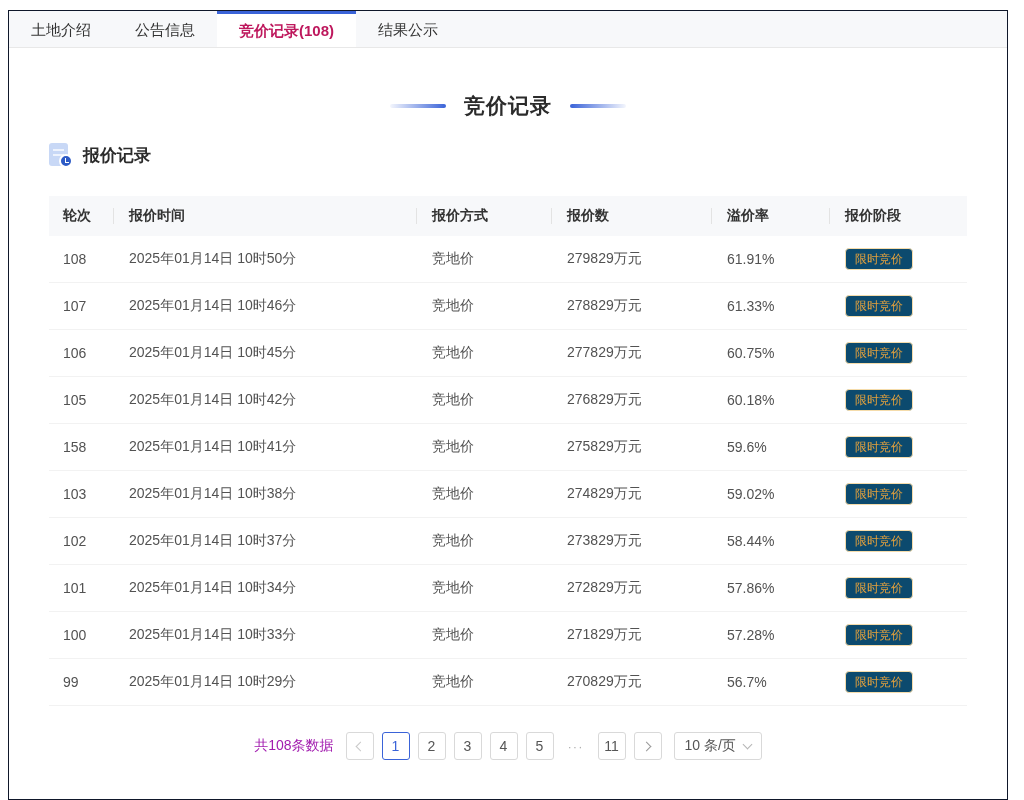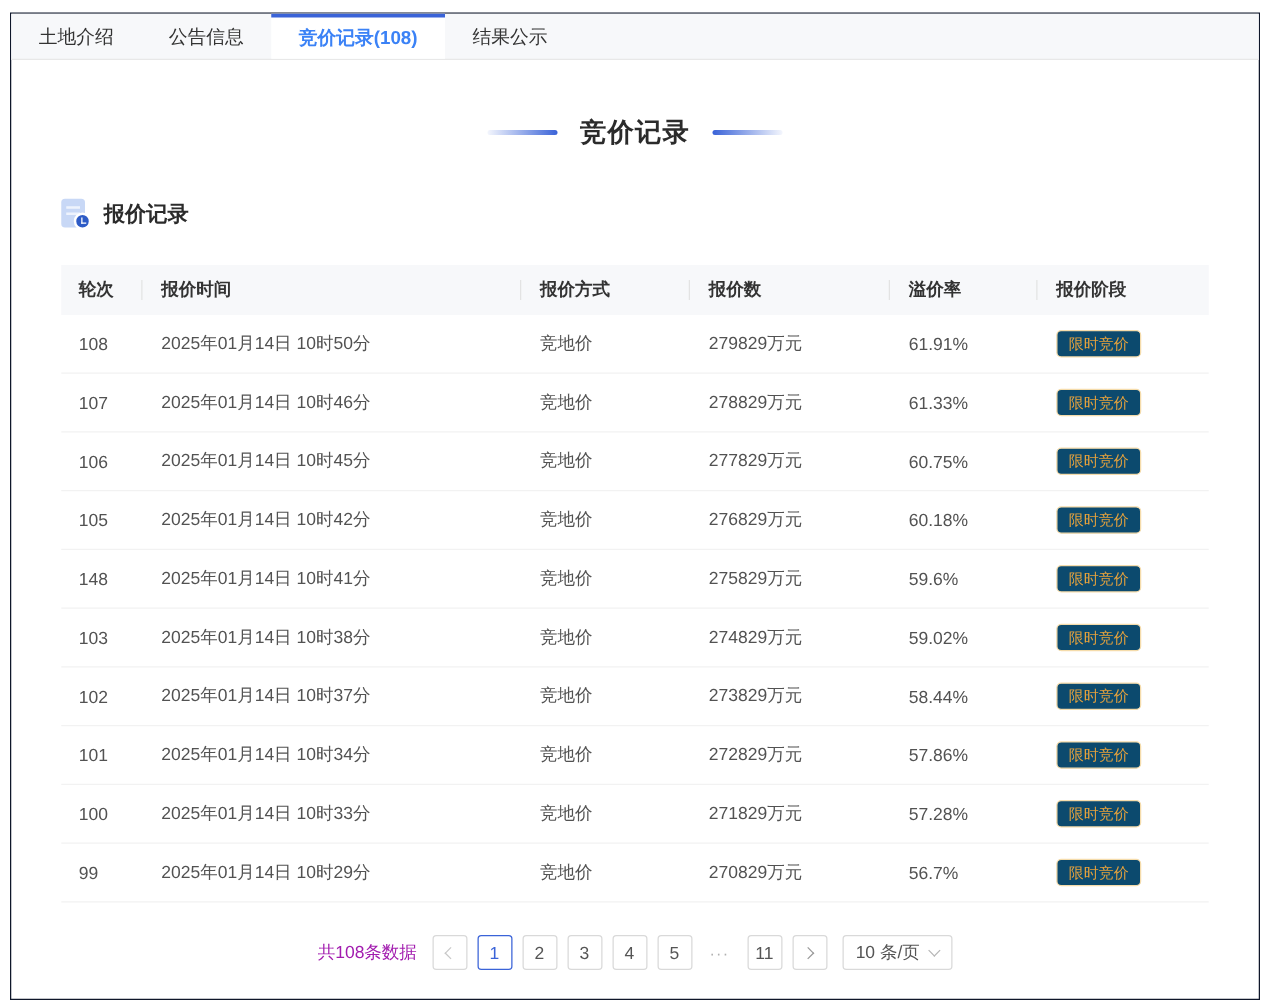--- a/index.html
+++ b/index.html
@@ -4,33 +4,33 @@
 <style>
   * { margin: 0; padding: 0; box-sizing: border-box; }
   html, body { width: 1024px; height: 800px; background: #fff; overflow: hidden;
     font-family: "Liberation Sans", "DejaVu Sans", sans-serif; }
 
   .panel { margin: 10px 16px 0 8px; border: 1px solid #0f172a; min-height: 790px; background: #fff; }
 
   
   .tabbar { display: flex; background: #f7f8fa; border-bottom: 1px solid #e8e8e8; height: 37px; }
   .tab { padding: 0 22px; line-height: 37px; font-size: 15px; color: #333; cursor: pointer; white-space: nowrap; }
-  .tab.active { background: #fff; color: #3b82f6; font-weight: bold; border-top: 3px solid #3a63d8; line-height: 34px; }
+  .tab.active { background: #fff; color: #be185d; font-weight: bold; border-top: 3px solid #3a63d8; line-height: 34px; }
 
   .content { padding: 0 40px; }
 
   
   .sec-title { display: flex; align-items: center; justify-content: center; gap: 18px; margin-top: 44px; }
   .sec-title h1 { font-size: 21px; color: #2b2b2b; font-weight: bold; letter-spacing: 1px; }
   .deco { width: 56px; height: 4px; border-radius: 2px; }
   .deco.left  { background: linear-gradient(to right, rgba(58,99,216,0.06), #3a63d8); }
   .deco.right { background: linear-gradient(to left,  rgba(58,99,216,0.06), #3a63d8); }
 
   
-  .subsec { display: flex; align-items: center; gap: 10px; margin-top: 38px; }
+  .subsec { display: flex; align-items: center; gap: 10px; margin-top: 22px; }
   .subsec h2 { font-size: 17px; color: #2b2b2b; font-weight: bold; }
   .doc-icon { position: relative; width: 24px; height: 26px; flex: 0 0 auto; }
   .doc-icon .doc { position: absolute; left: 0; top: 1px; width: 19px; height: 23px; background: #c8d8f6; border-radius: 3px; }
   .doc-icon .doc::before { content: ""; position: absolute; left: 4px; top: 6px; width: 11px; height: 2px; background: #eef3fd; box-shadow: 0 5px 0 #eef3fd; }
   .doc-icon .clock { position: absolute; right: 0; bottom: 0; width: 14px; height: 14px; background: #2d5bc6; border-radius: 50%; border: 2px solid #fff; }
   .doc-icon .clock::before { content: ""; position: absolute; left: 4px; top: 2px; width: 3px; height: 4px; border-left: 1.5px solid #fff; border-bottom: 1.5px solid #fff; }
 
   
   .table { margin-top: 28px; }
   .thead, .tr { display: grid; grid-template-columns: 64px 303px 135px 160px 118px 1fr; align-items: center; }
@@ -122,21 +122,21 @@
           </div>
           <div class="tr">
             <div class="td">105</div>
             <div class="td">2025年01月14日 10时42分</div>
             <div class="td">竞地价</div>
             <div class="td">276829万元</div>
             <div class="td">60.18%</div>
             <div class="td"><span class="badge">限时竞价</span></div>
           </div>
           <div class="tr">
-            <div class="td">148</div>
+            <div class="td">158</div>
             <div class="td">2025年01月14日 10时41分</div>
             <div class="td">竞地价</div>
             <div class="td">275829万元</div>
             <div class="td">59.6%</div>
             <div class="td"><span class="badge">限时竞价</span></div>
           </div>
           <div class="tr">
             <div class="td">103</div>
             <div class="td">2025年01月14日 10时38分</div>
             <div class="td">竞地价</div>

